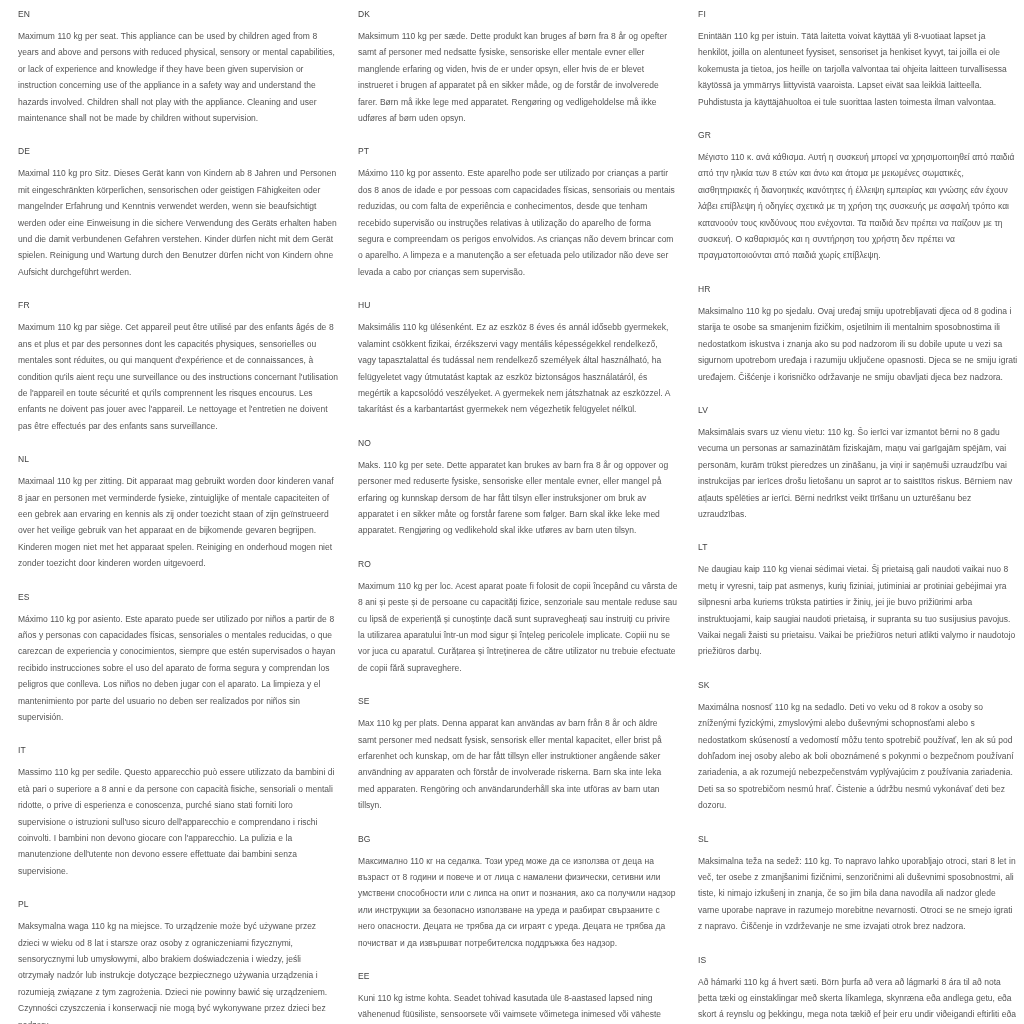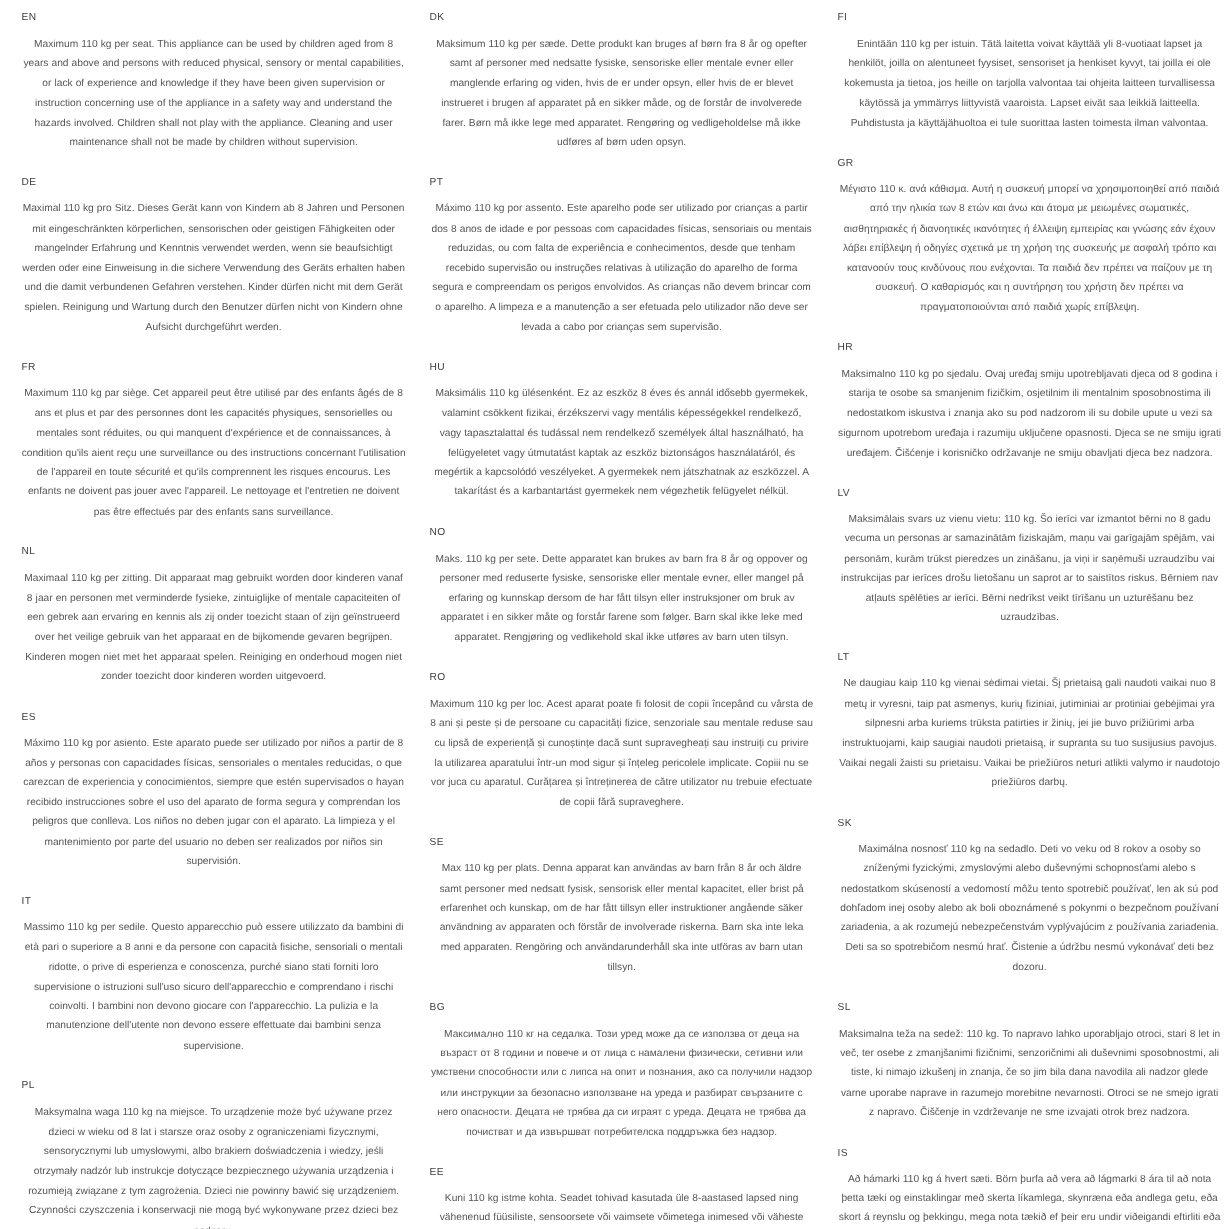--- a/index.html
+++ b/index.html
@@ -37,21 +37,21 @@
     letter-spacing: 0.2px;
     color: #3f3f3f;
     margin: 0 0 9px 0;
   }
   .lang-text {
     font-size: 8.5px;
     font-weight: 400;
     line-height: 16.4px;
     color: #555555;
     margin: 0;
-    text-align: center;
+    text-align: left;
     word-spacing: 0.2px;
   }
 </style>
 </head>
 <body>
 
 <div class="page">
   <div class="col">
   <section class="lang-section">
     <h2 class="lang-code">EN</h2>

